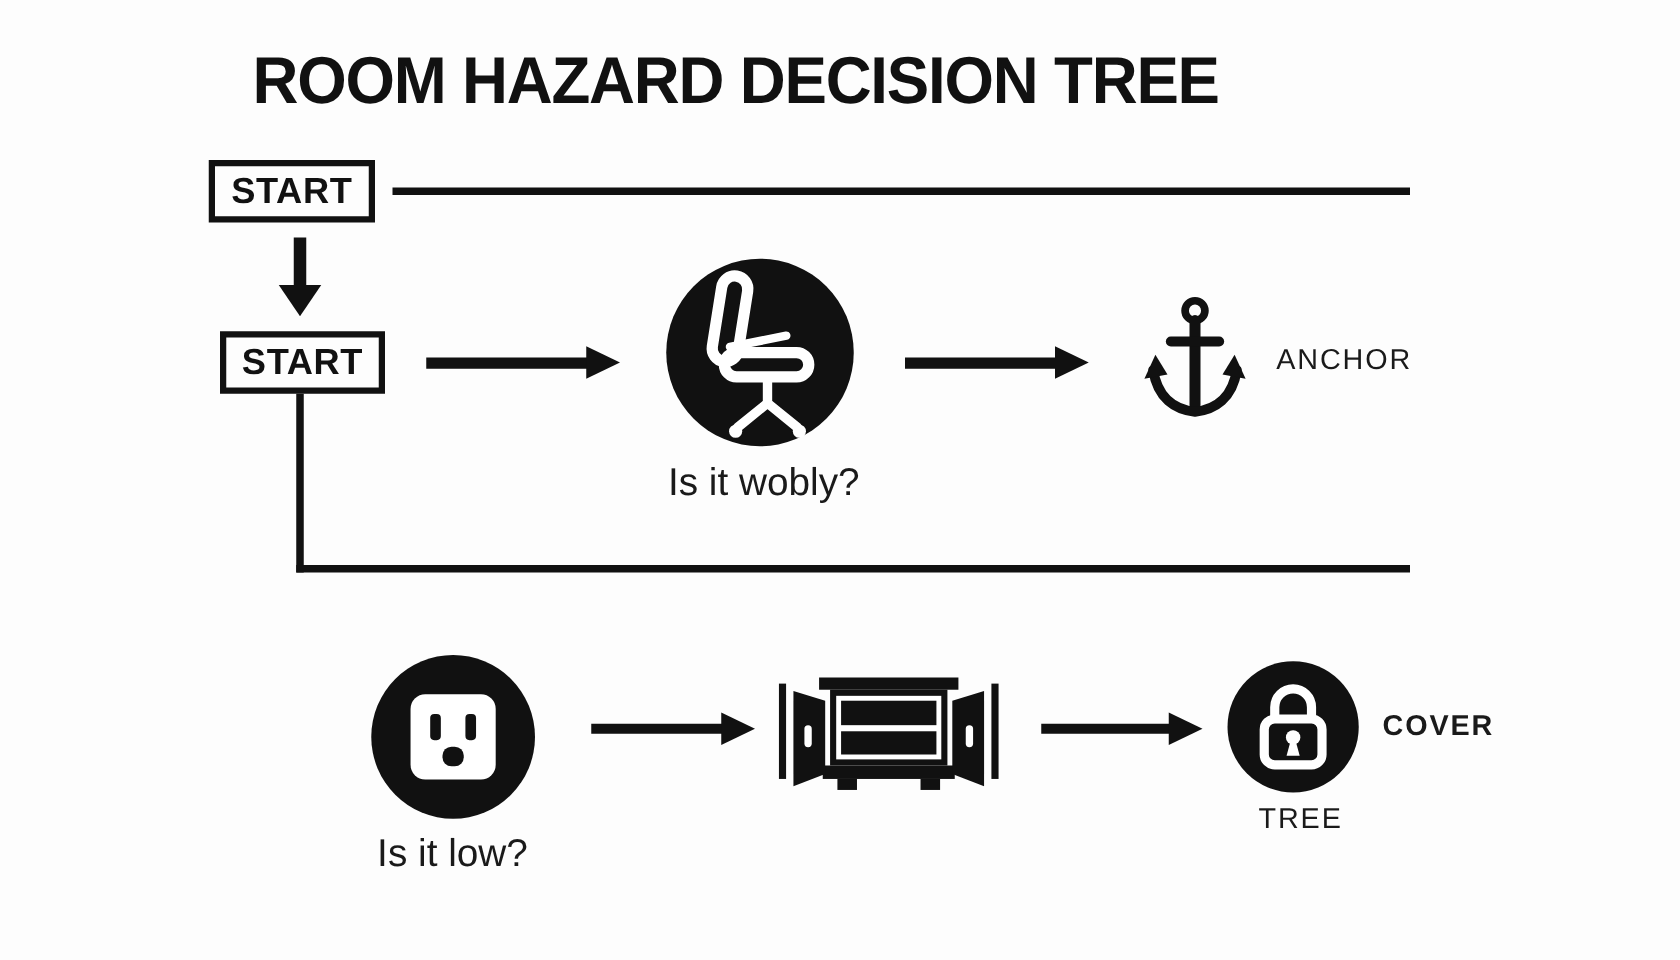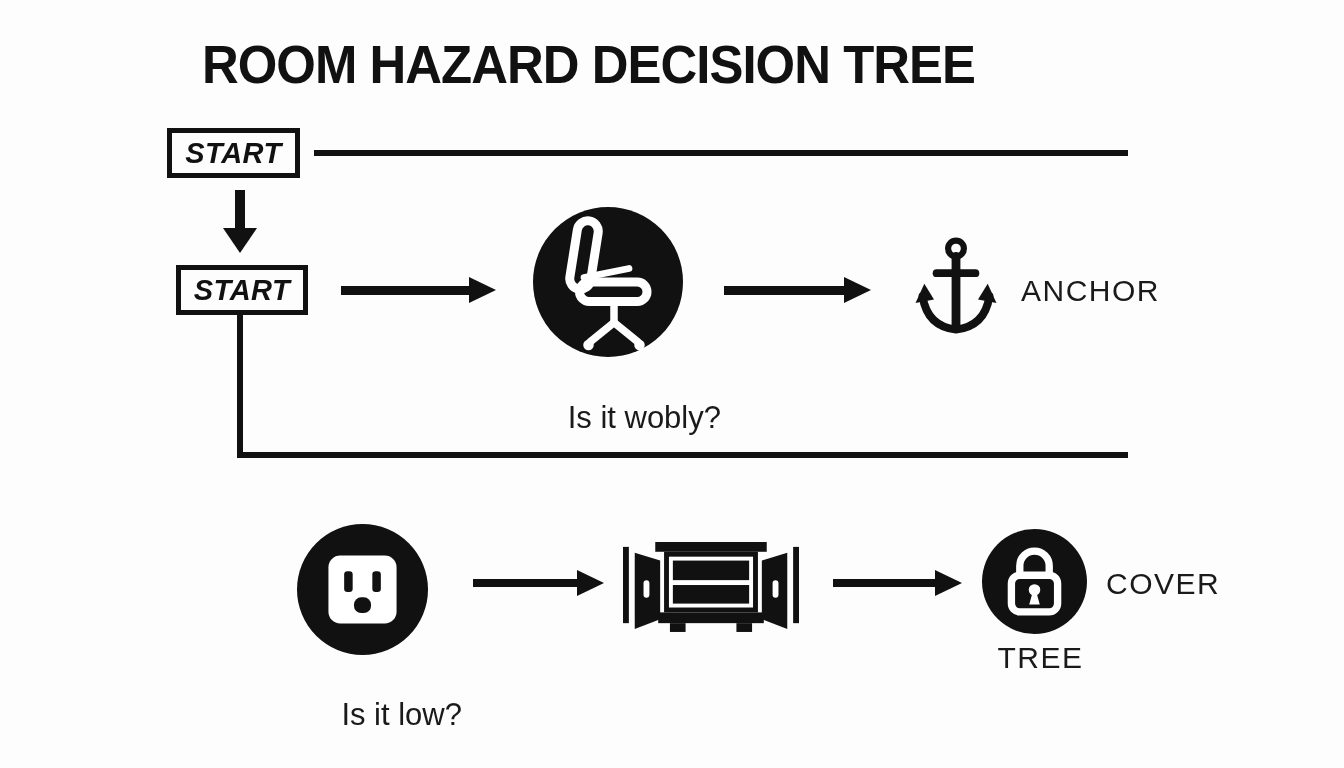--- a/index.html
+++ b/index.html
@@ -33,21 +33,20 @@
     position: absolute;
     border: 5px solid #111;
     background: #fdfdfd;
     display: flex;
     align-items: center;
     justify-content: center;
     font-size: 29px;
     font-weight: bold;
     letter-spacing: 0.5px;
     color: #111;
-    font-style: italic;
   }
   #start-box-1 { left: 167px; top: 128px; width: 133px; height: 50px; }
   #start-box-2 { left: 176px; top: 265px; width: 132px; height: 50px; }
 
   .hline, .vline { position: absolute; background: #111; }
 
   
   .arrow-right { position: absolute; }
   .arrow-right .shaft { position: absolute; background: #111; height: 9px; top: 9px; left: 0; }
   .arrow-right .head {
@@ -79,37 +78,36 @@
   #lock-circle   { left: 982px; top: 529px; width: 105px; height: 105px; }
 
   .icon-plain { position: absolute; }
   #anchor-icon  { left: 912px; top: 234px; width: 88px;  height: 110px; }
   #cabinet-icon { left: 623px; top: 539px; width: 176px; height: 94px; }
 
   .question-label {
     position: absolute;
     font-size: 31px;
     color: #1a1a1a;
-    text-align: right;
+    text-align: center;
     white-space: nowrap;
-    margin-top: 32px;
   }
   #wobly-label { left: 501px; top: 368px; width: 220px; }
   #low-label   { left: 262px; top: 665px; width: 200px; }
   #open-label  { left: 611px; top: 665px; width: 210px; }
 
   .result-label {
     position: absolute;
-    font-size: 30px;
+    font-size: 23px;
     letter-spacing: 1.5px;
     color: #1a1a1a;
     white-space: nowrap;
   }
   #anchor-label { left: 1021px; top: 274px; }
-  #cover-label  { left: 1106px; top: 567px; }
+  #cover-label  { left: 1106px; top: 567px; font-weight: bold; }
   #lock-label   { left: 993px;  top: 641px; width: 95px; text-align: center; }
 </style>
 </head>
 <body>
 
 <div class="canvas">
 
   <div class="title">ROOM HAZARD DECISION TREE</div>
 
   <div class="start-box" id="start-box-1">

